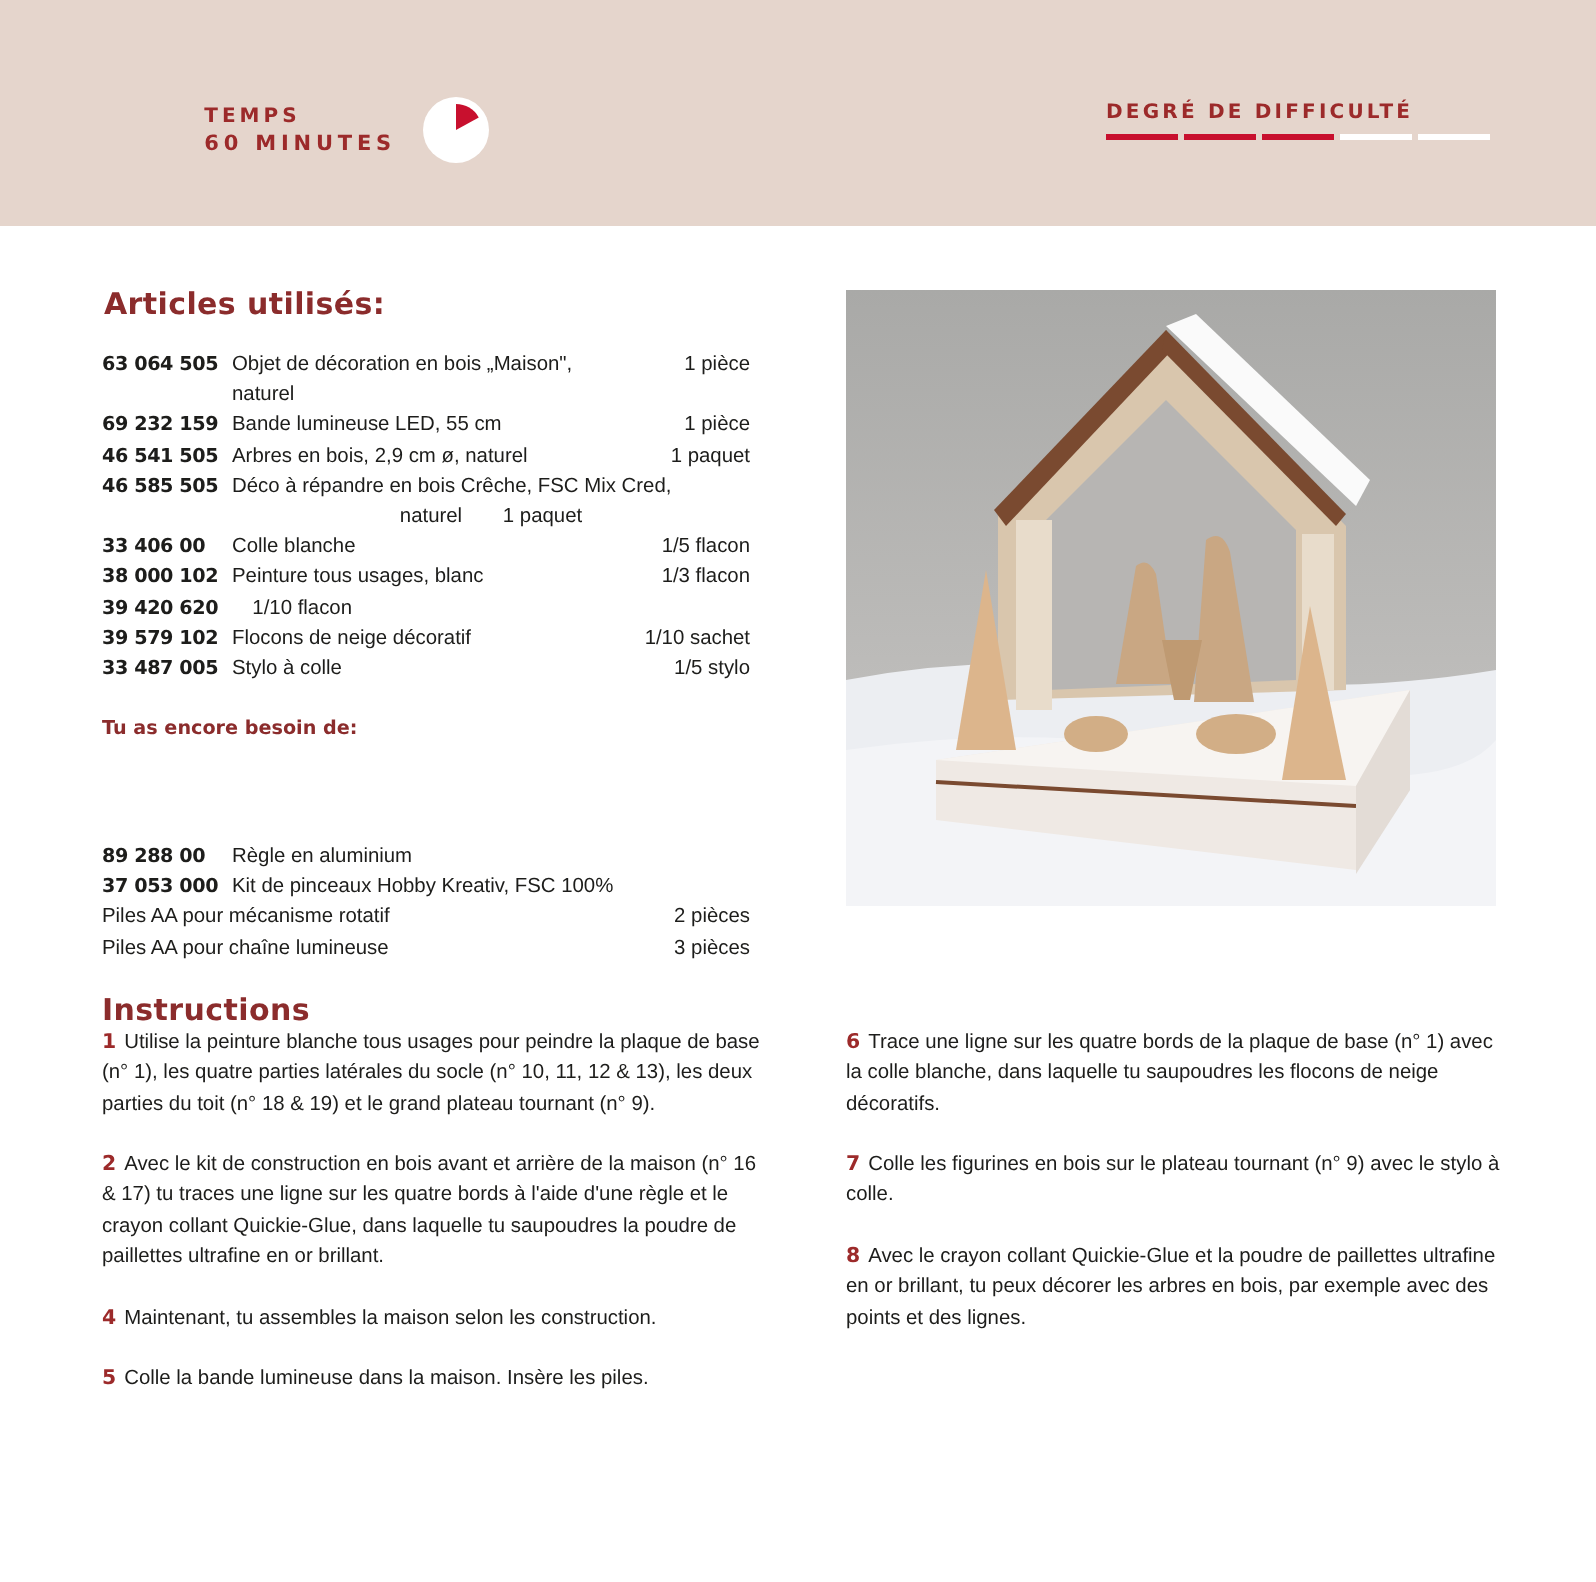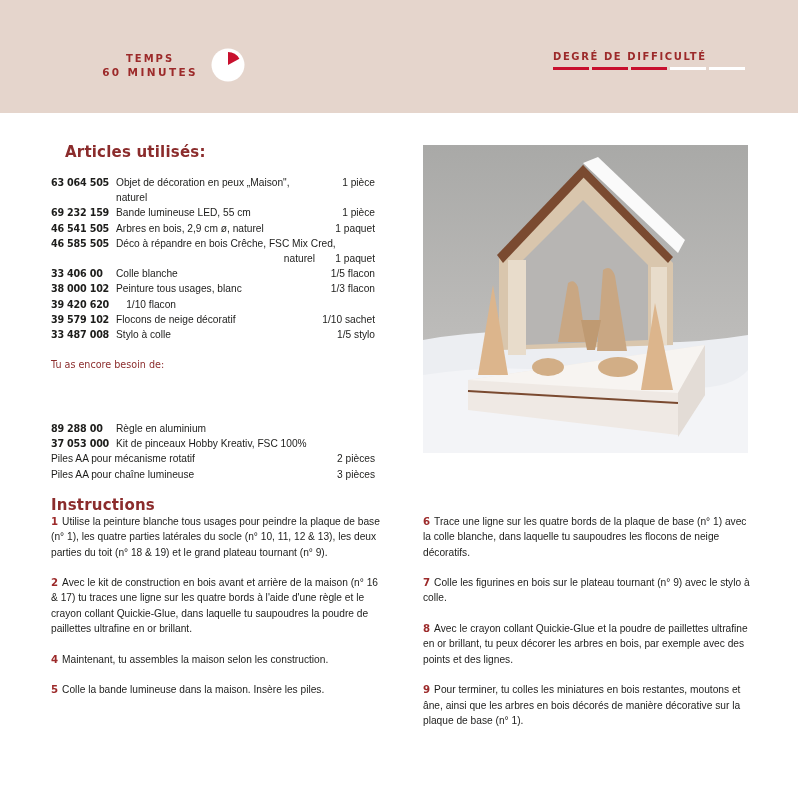--- a/index.html
+++ b/index.html
@@ -1,45 +1,45 @@
 <!DOCTYPE html>
 <html><head>
 <meta charset="utf-8">
 <style>
   html, body { margin:0; padding:0; }
   body { width:798px; height:791px; background:#ffffff; position:relative; overflow:hidden;
          font-family:"Liberation Sans Narrow","Liberation Sans", sans-serif; color:#1d1d1b; }
   .header { position:absolute; left:0; top:0; width:798px; height:113px; background:#e5d5cc; }
-  .time-block { position:absolute; right:600px; top:52px; text-align:center;
+  .time-block { position:absolute; right:600px; top:52px; text-align:left;
     font-family:"DejaVu Sans", sans-serif; font-weight:bold; color:#9c2a2a; letter-spacing:2px; }
   .time-label { font-size:10px; line-height:13px; }
   .time-value { font-size:10.5px; line-height:14px; letter-spacing:2.4px; }
   .clock { position:absolute; left:211px; top:48px; width:34px; height:34px; }
   .difficulty { position:absolute; left:553px; top:51px; }
   .diff-label { font-family:"DejaVu Sans", sans-serif; font-weight:bold; font-size:10px;
     letter-spacing:1.6px; color:#9c2a2a; }
   .diff-bars { display:flex; gap:3px; margin-top:5px; }
   .diff-bar { width:36px; height:3px; background:#ffffff; }
   .diff-bar.on { background:#c8102e; }
 
   h2 { position:absolute; margin:0; font-family:"DejaVu Sans", sans-serif; font-weight:900;
        font-size:15px; color:#8b2c2c; letter-spacing:0.2px; }
-  .articles-title { left:65px; top:143px;text-align:right; }
+  .articles-title { left:52px; top:143px;text-align:right; }
   .instr-title { left:51px; top:483px;margin-top:13px; }
 
   .articles { position:absolute; left:51px; top:175px; width:324px; font-size:10.2px; line-height:15.2px; }
   .row { display:flex; align-items:flex-start; }
   .code { width:65px; flex:none; font-family:"DejaVu Sans", sans-serif; font-weight:bold; font-size:9.6px; letter-spacing:-0.2px; }
   .desc { flex:1; }
   .qty { flex:none; text-align:right; min-width:60px; }
   .desc-wrap { display:flex; flex-direction:column; flex:1; }
-  .desc-line2 { display:flex; justify-content:flex-end; }
+  .desc-line2 { display:flex; justify-content:center; }
 
   .extra-title { position:absolute; left:51px; top:359px; font-family:"DejaVu Sans", sans-serif;
-    font-weight:normal; font-size:9.6px; color:#8b2c2c; }
+    font-weight:bold; font-size:9.6px; color:#8b2c2c; }
   .extra { position:absolute; left:51px; top:373px; width:324px; font-size:10.2px; line-height:15.2px;margin-top:48px; }
 
   .photo { position:absolute; left:423px; top:145px; width:325px; height:308px; overflow:hidden; background:#b9b8b6; }
 
   .steps { position:absolute; font-size:10.2px; line-height:15.3px; }
   .steps.left { left:51px; top:514px; width:330px; }
   .steps.right { left:423px; top:514px; width:330px; }
   .step { margin-bottom:15.3px; }
   .num { font-family:"DejaVu Sans", sans-serif; font-weight:bold; color:#9c2a2a; margin-right:4px; }
 </style>
@@ -64,21 +64,21 @@
         <div class="diff-bar"></div>
         <div class="diff-bar"></div>
       </div>
   </div>
 </div>
 
 <h2 class="articles-title">Articles utilisés:</h2>
 <div class="articles" id="articles-list">
     <div class="row">
       <span class="code">63 064 505</span>
-      <span class="desc">Objet de décoration en peux „Maison", naturel</span>
+      <span class="desc">Objet de décoration en bois „Maison", naturel</span>
       <span class="qty">1 pièce</span>
     </div>
     <div class="row">
       <span class="code">69 232 159</span>
       <span class="desc">Bande lumineuse LED, 55 cm</span>
       <span class="qty">1 pièce</span>
     </div>
     <div class="row">
       <span class="code">46 541 505</span>
       <span class="desc">Arbres en bois, 2,9 cm ø, naturel</span>
@@ -107,21 +107,21 @@
     <div class="row">
       <span class="code">39 420 620</span>
       <span class="qty">1/10 flacon</span>
     </div>
     <div class="row">
       <span class="code">39 579 102</span>
       <span class="desc">Flocons de neige décoratif</span>
       <span class="qty">1/10 sachet</span>
     </div>
     <div class="row">
-      <span class="code">33 487 008</span>
+      <span class="code">33 487 005</span>
       <span class="desc">Stylo à colle</span>
       <span class="qty">1/5 stylo</span>
     </div>
   </div>
 
 <div class="extra-title">Tu as encore besoin de:</div>
 <div class="extra" id="extra-list">
     <div class="row">
       <span class="code">89 288 00</span>
       <span class="desc">Règle en aluminium</span>
@@ -186,14 +186,13 @@
 <div class="steps left" id="steps-left">
     <div class="step"><span class="num">1</span><span>Utilise la peinture blanche tous usages pour peindre la plaque de base (n° 1), les quatre parties latérales du socle (n° 10, 11, 12 &amp; 13), les deux parties du toit (n° 18 &amp; 19) et le grand plateau tournant (n° 9).</span></div>
     <div class="step"><span class="num">2</span><span>Avec le kit de construction en bois avant et arrière de la maison (n° 16 &amp; 17) tu traces une ligne sur les quatre bords à l'aide d'une règle et le crayon collant Quickie-Glue, dans laquelle tu saupoudres la poudre de paillettes ultrafine en or brillant.</span></div>
     <div class="step"><span class="num">4</span><span>Maintenant, tu assembles la maison selon les construction.</span></div>
     <div class="step"><span class="num">5</span><span>Colle la bande lumineuse dans la maison. Insère les piles.</span></div>
   </div>
 <div class="steps right" id="steps-right">
     <div class="step"><span class="num">6</span><span>Trace une ligne sur les quatre bords de la plaque de base (n° 1) avec la colle blanche, dans laquelle tu saupoudres les flocons de neige décoratifs.</span></div>
     <div class="step"><span class="num">7</span><span>Colle les figurines en bois sur le plateau tournant (n° 9) avec le stylo à colle.</span></div>
     <div class="step"><span class="num">8</span><span>Avec le crayon collant Quickie-Glue et la poudre de paillettes ultrafine en or brillant, tu peux décorer les arbres en bois, par exemple avec des points et des lignes.</span></div>
-    <div class="step"><span class="num">9</span><span>Pour terminer, tu colles les miniatures en bois restantes, moutons et âne, ainsi que les arbres en bois décorés de manière décorative sur la plaque de base (n° 1).</span></div>
   </div>
 
 </body></html>

